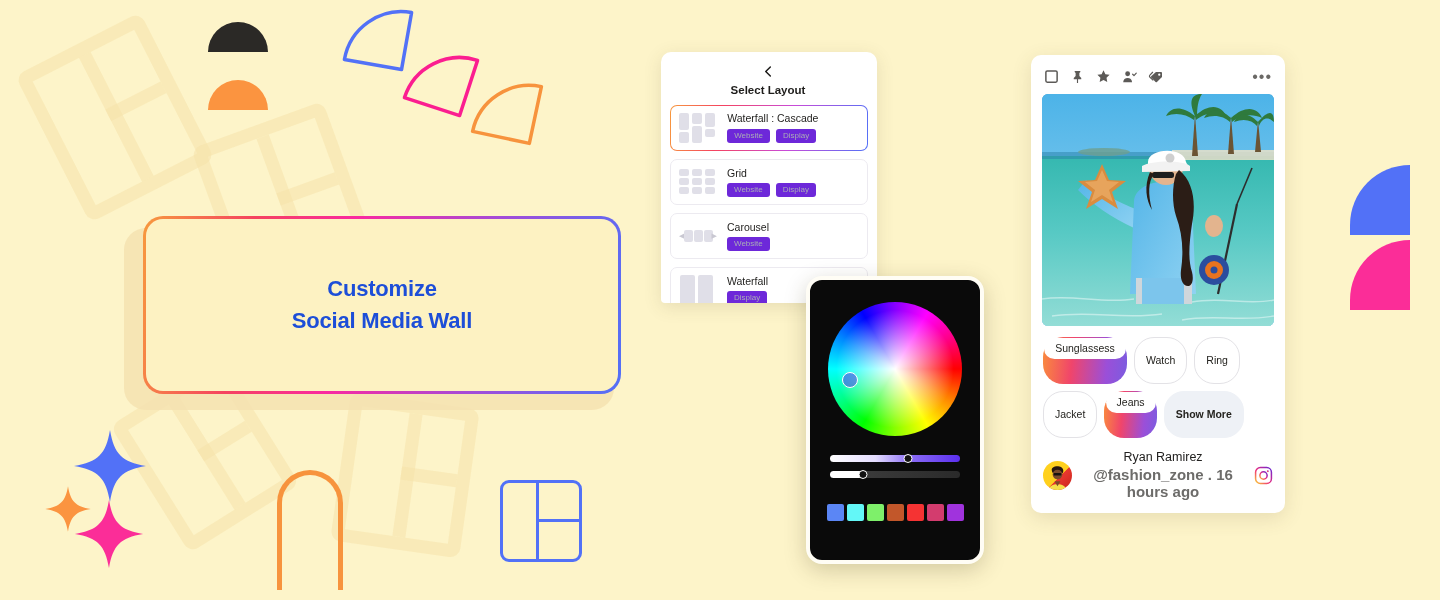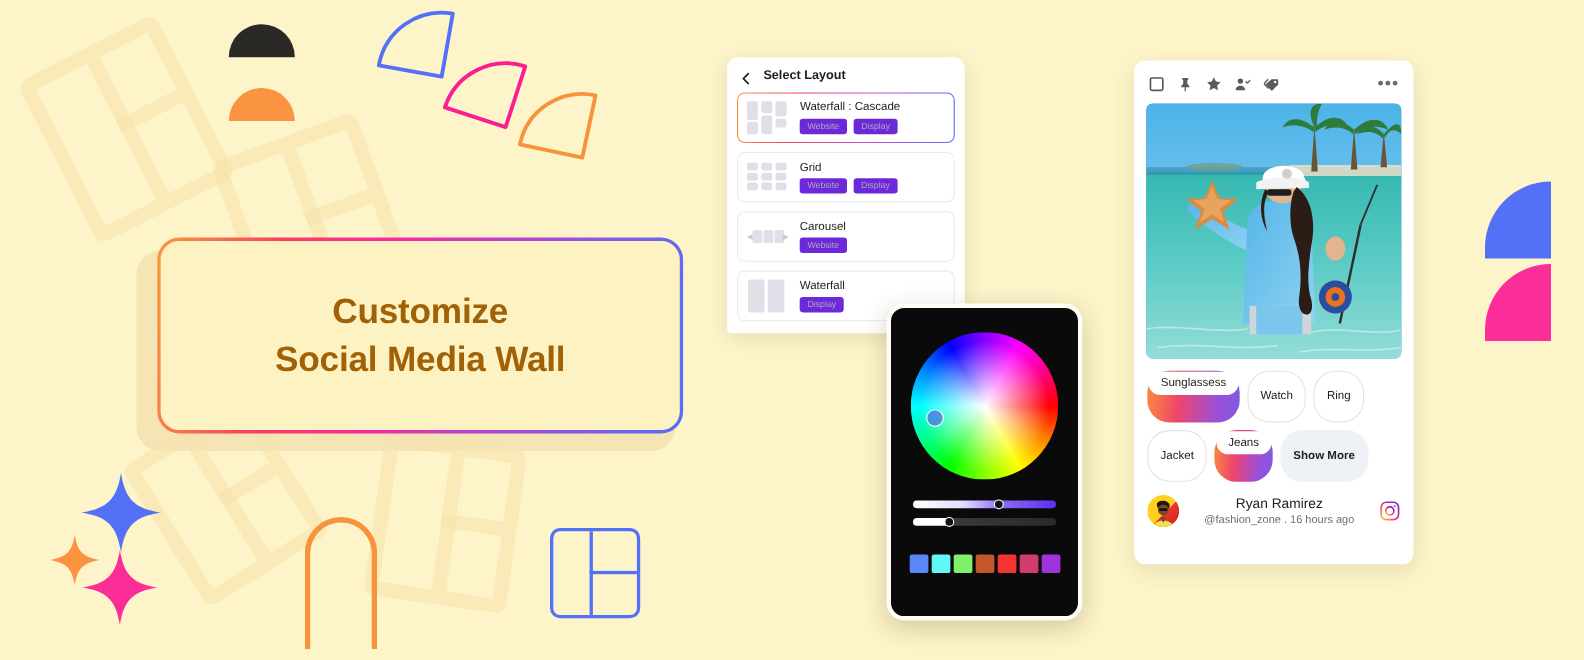--- a/index.html
+++ b/index.html
@@ -83,33 +83,34 @@
   }
   .headline-inner {
     width: 100%; height: 100%;
     background: #fdf2c2;
     border-radius: 17px;
     display: flex; flex-direction: column;
     align-items: center; justify-content: center;
     gap: 6px;
   }
   .headline-inner span {
-    font-size: 32px; font-weight: bold; color: #a16207; letter-spacing: -0.2px;
+    font-size: 22px; font-weight: bold; color: #1d4ed8; letter-spacing: -0.2px;
   }
 
   
   .layout-panel {
     position: absolute; left: 661px; top: 52px; width: 216px; height: 251px;
     background: #fff; border-radius: 10px 10px 4px 4px;
     box-shadow: 0 4px 18px rgba(80,70,40,0.13);
     overflow: hidden;
   }
   .panel-head {
     display: flex; align-items: center; gap: 10px;
     padding: 11px 14px 9px 12px;
+    flex-direction: column;
   }
   .panel-head .back { width: 11px; height: 11px; }
   .panel-head .title { font-size: 11.5px; font-weight: bold; color: #1e1d1b; }
 
   .layout-list { padding: 0 9px; display: flex; flex-direction: column; gap: 8px; }
 
   .layout-item {
     display: flex; align-items: center; gap: 10px;
     border: 1px solid #eceaf0; border-radius: 7px;
     padding: 7px 8px; background: #fff; min-height: 44px;
@@ -195,21 +196,21 @@
   .tag.grad > span {
     display: block; background: #fff; border-radius: 19px; padding: 4px 11px; margin: 1.2px;
   }
   .tag.filled { background: #eef1f6; border-color: #eef1f6; font-weight: bold; }
 
   .author { display: flex; align-items: center; gap: 9px; margin-top: 12px; padding: 0 1px; }
   .avatar { width: 29px; height: 29px; border-radius: 50%; overflow: hidden; flex: 0 0 29px; position: relative; }
   .avatar svg { width: 100%; height: 100%; display: block; }
   .au-text { flex: 1; display: flex; flex-direction: column; gap: 2px; text-align: center; }
   .au-name { font-size: 12.5px; color: #222120; }
-  .au-meta { font-size: 10px; color: #6d6c6a; }
+  .au-meta { font-size: 15px; color: #6d6c6a; font-weight: bold; }
   .ig { width: 19px; height: 19px; }
 
   .pvt-row {
     display: flex; gap: 9px; margin-top: 14px;
     border-top: 1px solid #efeef1; padding-top: 14px;
     margin-left: -11px; margin-right: -11px; padding-left: 11px; padding-right: 11px;
   }
   .btn {
     flex: 1; text-align: center; font-size: 11.5px; padding: 7px 0;
     border-radius: 5px; line-height: 1.3;

